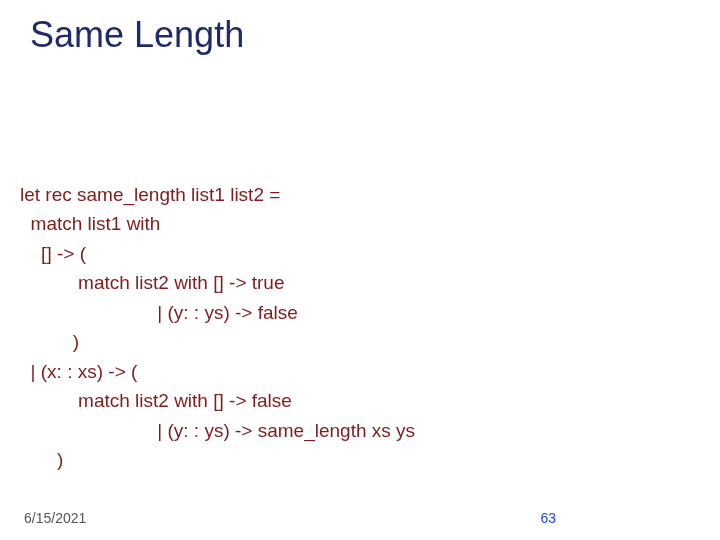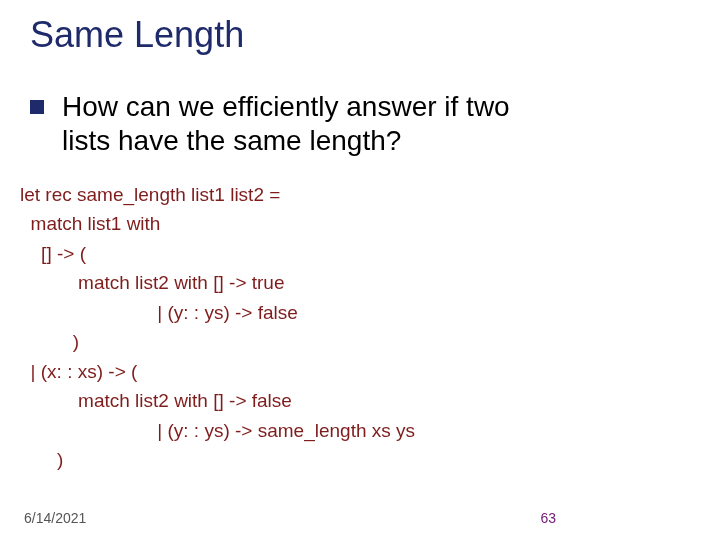--- a/index.html
+++ b/index.html
@@ -64,44 +64,38 @@
     left: 24px;
     bottom: 14px;
     font-size: 14px;
     color: #555;
   }
   .footer-num {
     position: absolute;
     right: 24px;
     bottom: 14px;
     font-size: 14px;
-    color: #701a75;
+    color: #1d4ed8;
   }
 </style>
 </head>
 <body>
 
 <div class="slide">
 
   <div class="title">Same Length</div>
 
-  <div class="body">
-    <div class="bullet-row">
-      <div class="bullet-icon"></div>
-      <div class="bullet-text">How can we efficiently answer if two lists have the same length?</div>
-    </div>
-  </div>
 
   <div class="code">let rec same_length list1 list2 =
   match list1 with
     [] -&gt; (
            match list2 with [] -&gt; true
                           | (y: : ys) -&gt; false
           )
   | (x: : xs) -&gt; (
            match list2 with [] -&gt; false
                           | (y: : ys) -&gt; same_length xs ys
        )</div>
 
-  <div class="footer-date">6/14/2021</div>
+  <div class="footer-date">6/15/2021</div>
   <div class="footer-num">63</div>
 
 </div>
 
 </body></html>

